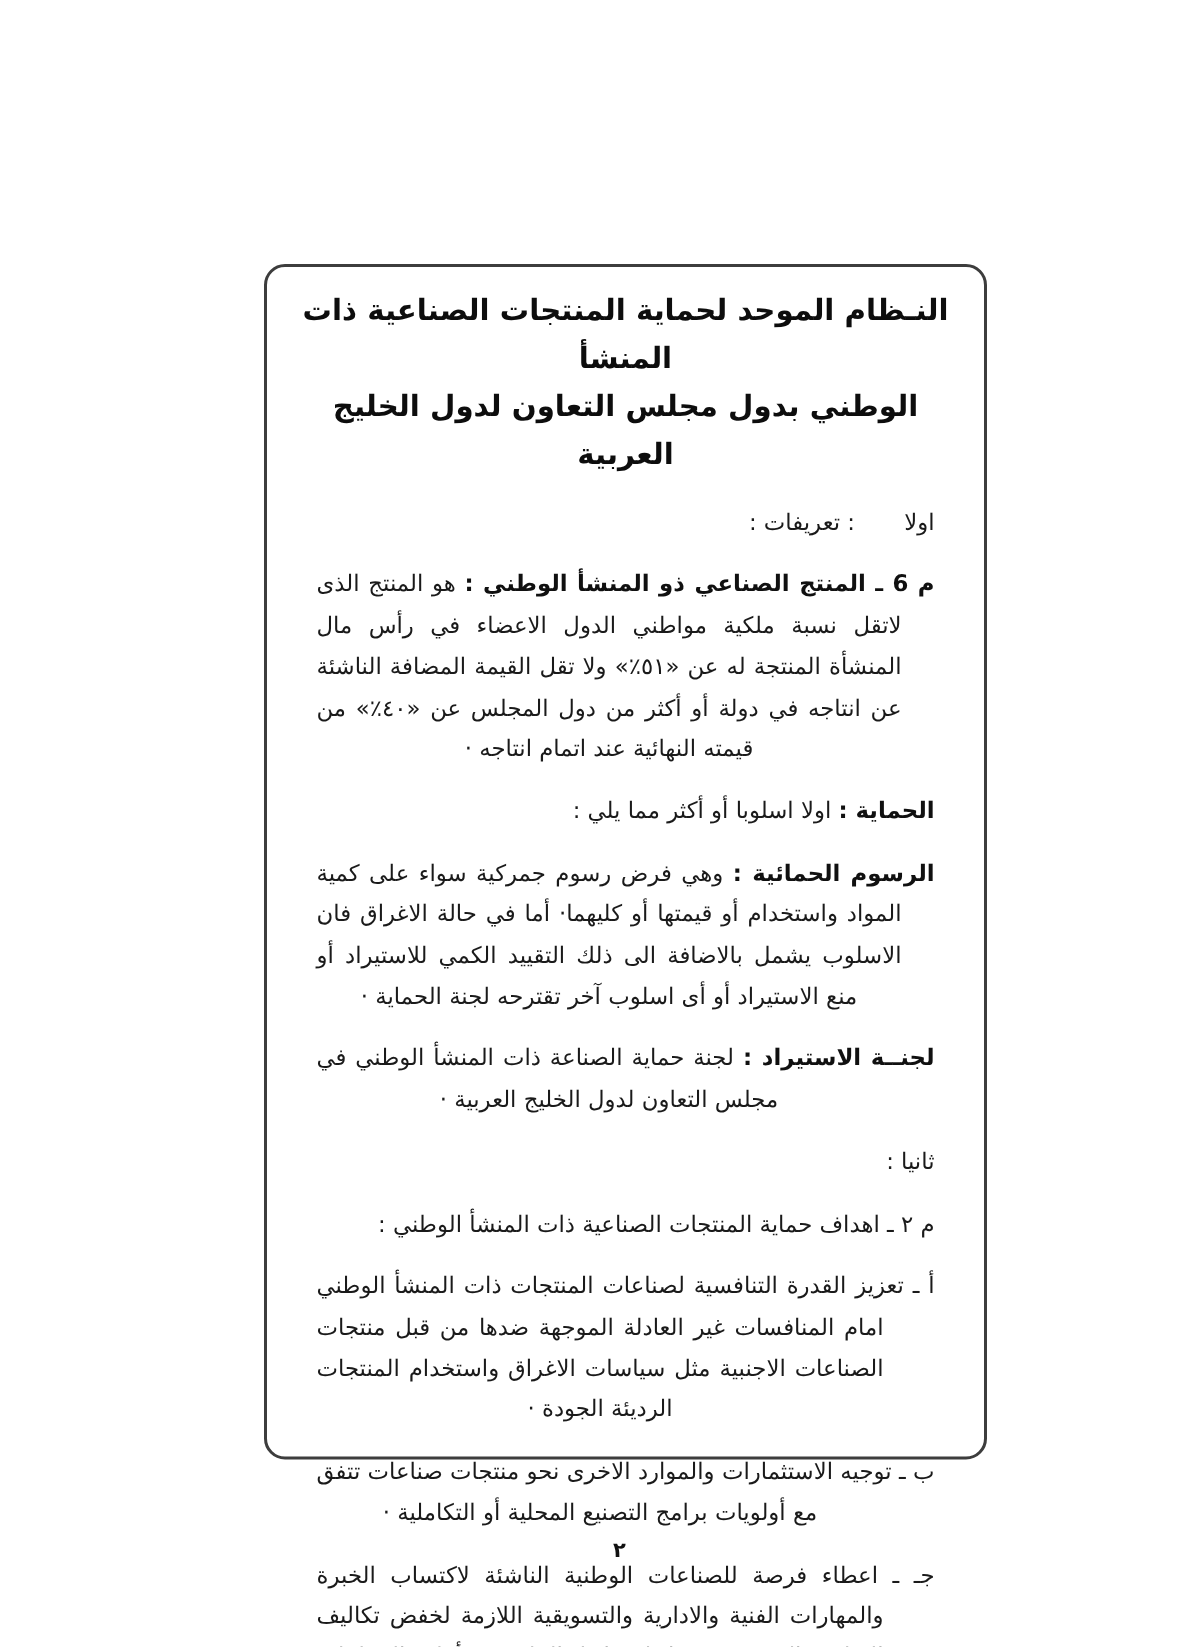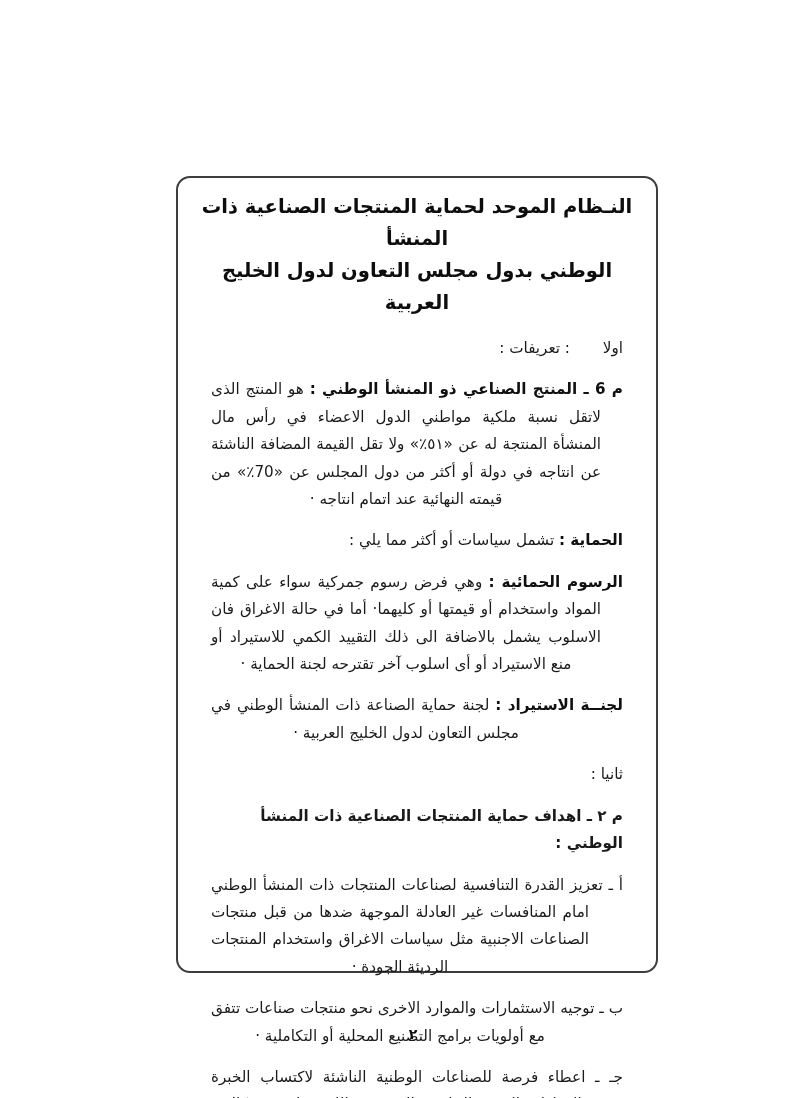--- a/index.html
+++ b/index.html
@@ -48,21 +48,21 @@
     text-align-last: center;
     padding-right: 22px;
     text-indent: -22px;
   }
   
   .single {
     text-align: right;
     text-align-last: right;
   }
   .first-heading .hw { margin-left: 28px; }
-  .bold { font-weight: bold; }
+  .bold { font-weight: normal; }
   b { font-weight: bold; color: #101010; }
   .sec2-heading { margin-top: 9px; }
   
   .li {
     text-align: justify;
     text-align-last: center;
     padding-right: 34px;
     text-indent: -34px;
   }
   .li .marker { white-space: nowrap; }
@@ -89,26 +89,26 @@
       <span>الوطني بدول مجلس التعاون لدول الخليج العربية</span>
     </h1>
 
     <p class="para single first-heading">
       <span class="hw">اولا</span>
       <span>: تعريفات :</span>
     </p>
 
     <p class="para def">
       <b>م 6 ـ المنتج الصناعي ذو المنشأ الوطني :</b>
-      <span>هو المنتج الذى لاتقل نسبة ملكية مواطني الدول الاعضاء في رأس مال المنشأة المنتجة له عن «٥١٪» ولا تقل القيمة المضافة الناشئة عن انتاجه في دولة أو أكثر من دول المجلس عن «70٪» من قيمته النهائية عند اتمام انتاجه ·</span>
+      <span>هو المنتج الذى لاتقل نسبة ملكية مواطني الدول الاعضاء في رأس مال المنشأة المنتجة له عن «٥١٪» ولا تقل القيمة المضافة الناشئة عن انتاجه في دولة أو أكثر من دول المجلس عن «٤٠٪» من قيمته النهائية عند اتمام انتاجه ·</span>
     </p>
 
     <p class="para single">
       <b>الحماية :</b>
-      <span>تشمل سياسات أو أكثر مما يلي :</span>
+      <span>اولا اسلوبا أو أكثر مما يلي :</span>
     </p>
 
     <p class="para def">
       <b>الرسوم الحمائية :</b>
       <span>وهي فرض رسوم جمركية سواء على كمية المواد واستخدام أو قيمتها أو كليهما· أما في حالة الاغراق فان الاسلوب يشمل بالاضافة الى ذلك التقييد الكمي للاستيراد أو منع الاستيراد أو أى اسلوب آخر تقترحه لجنة الحماية ·</span>
     </p>
 
     <p class="para def">
       <b>لجنــة الاستيراد :</b>
       <span>لجنة حماية الصناعة ذات المنشأ الوطني في مجلس التعاون لدول الخليج العربية ·</span>

